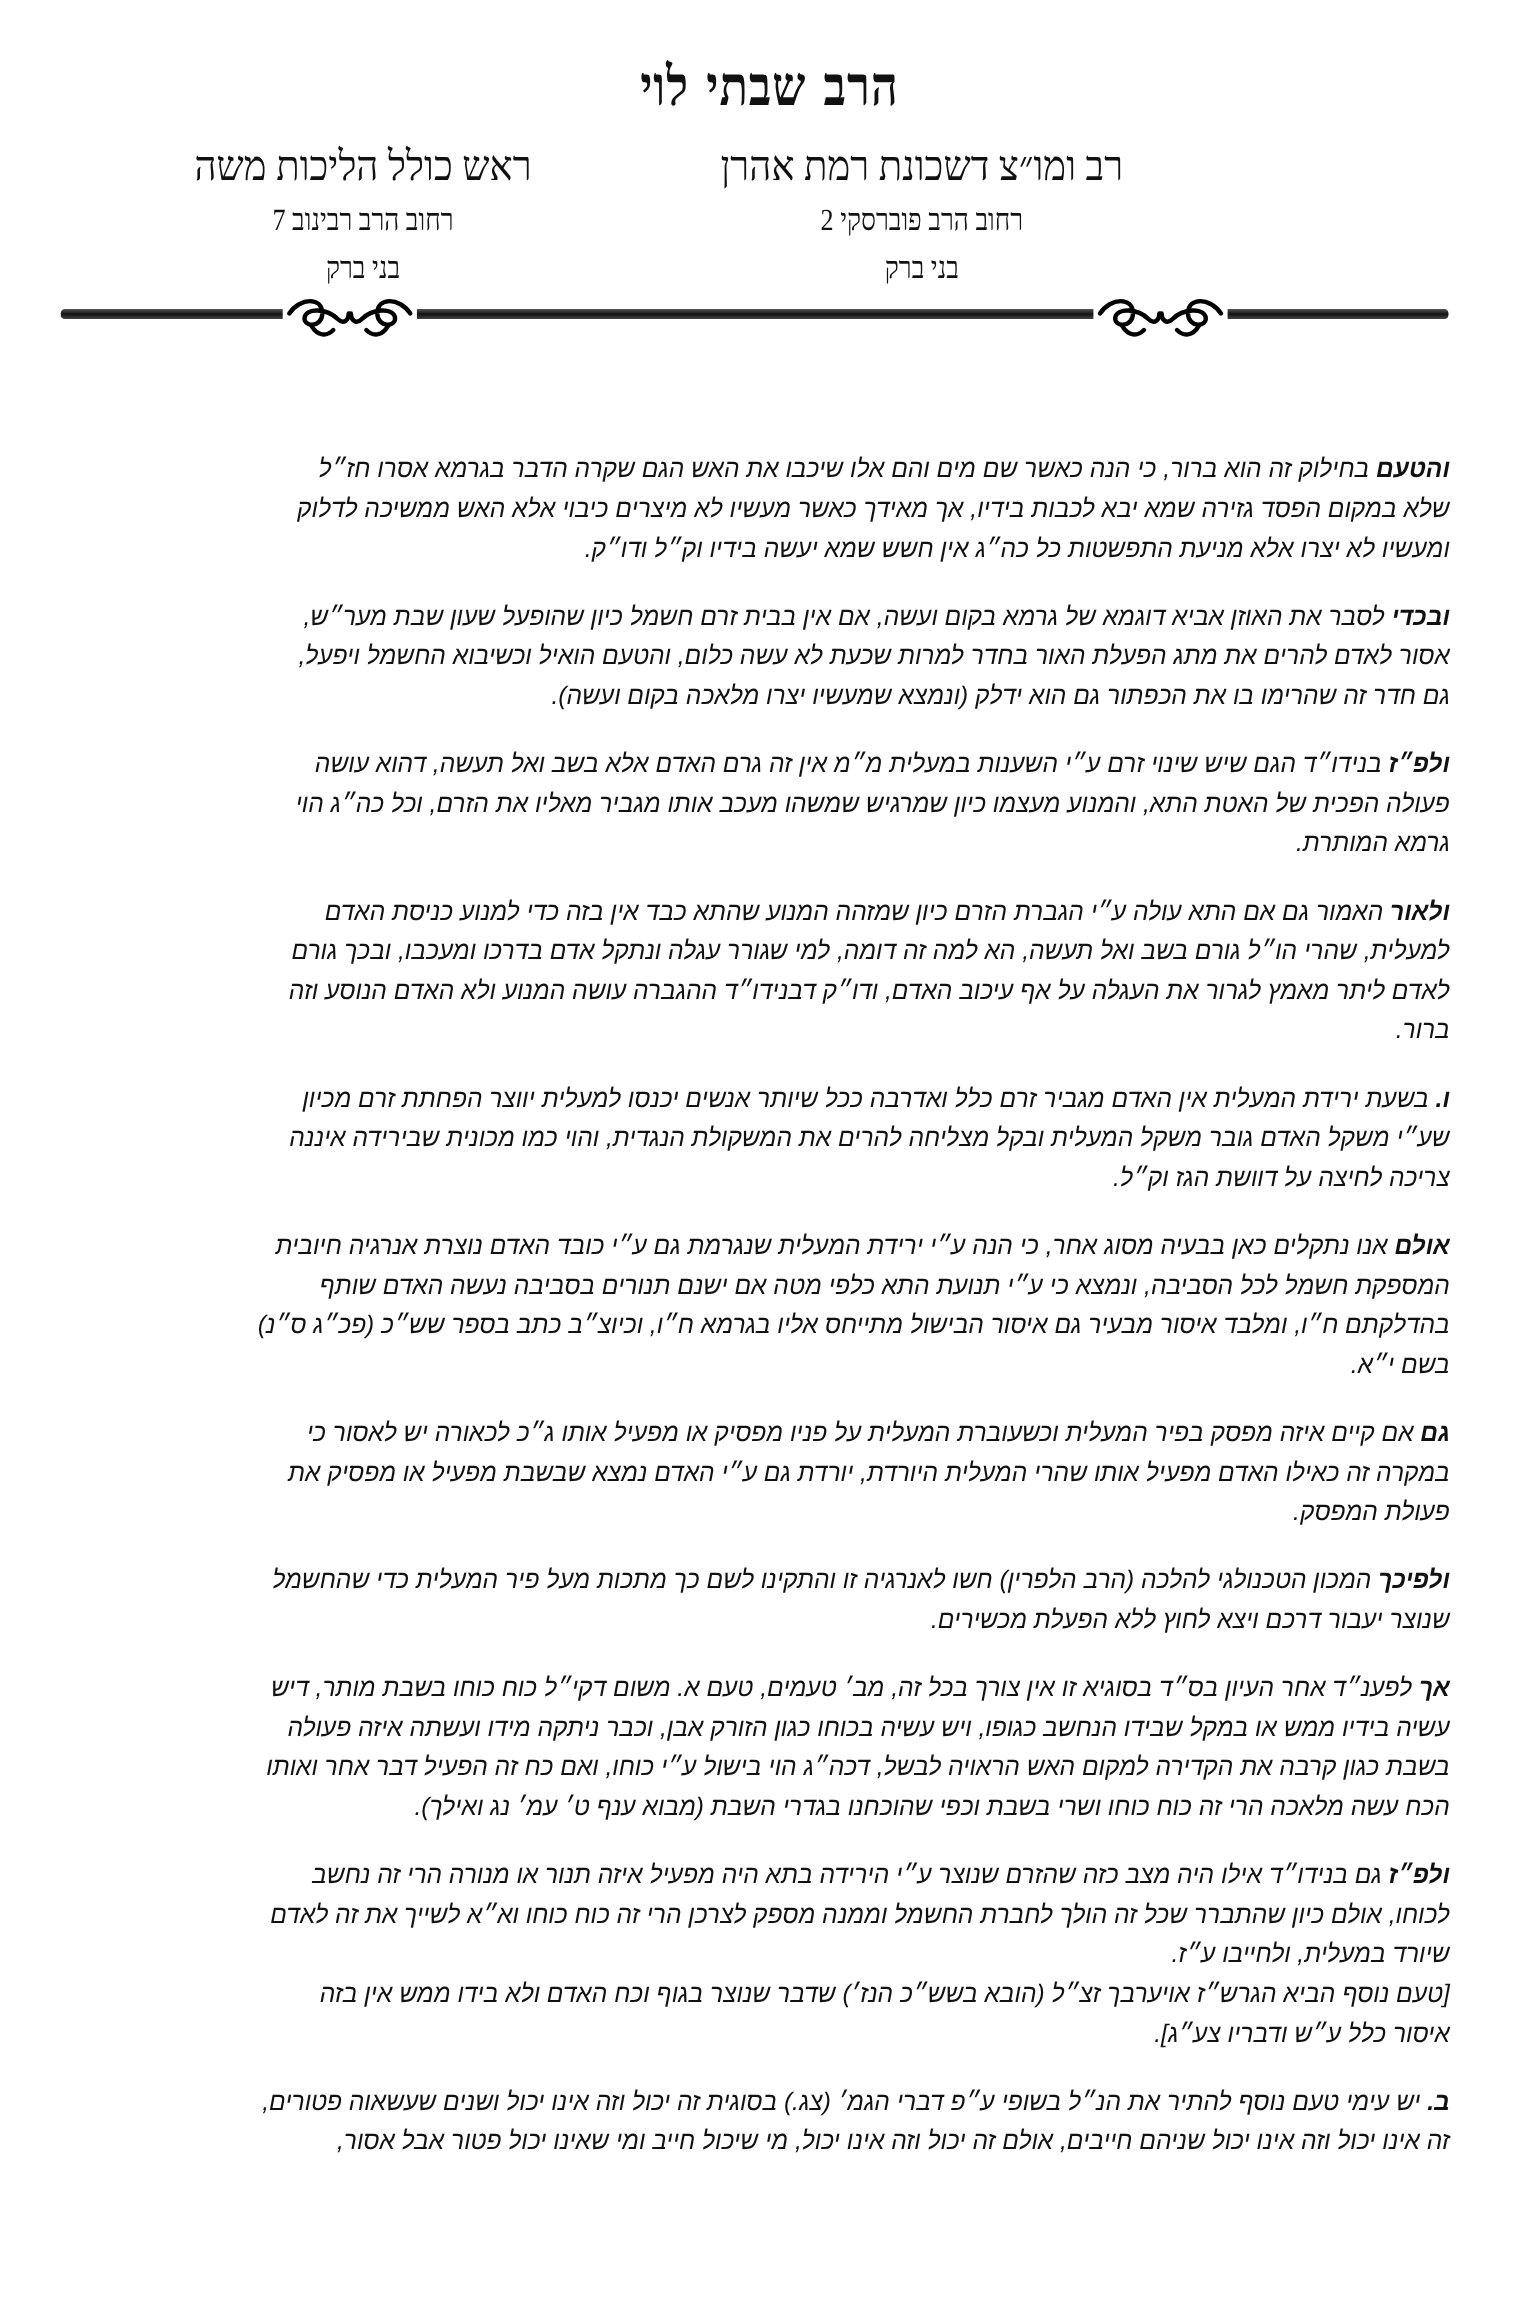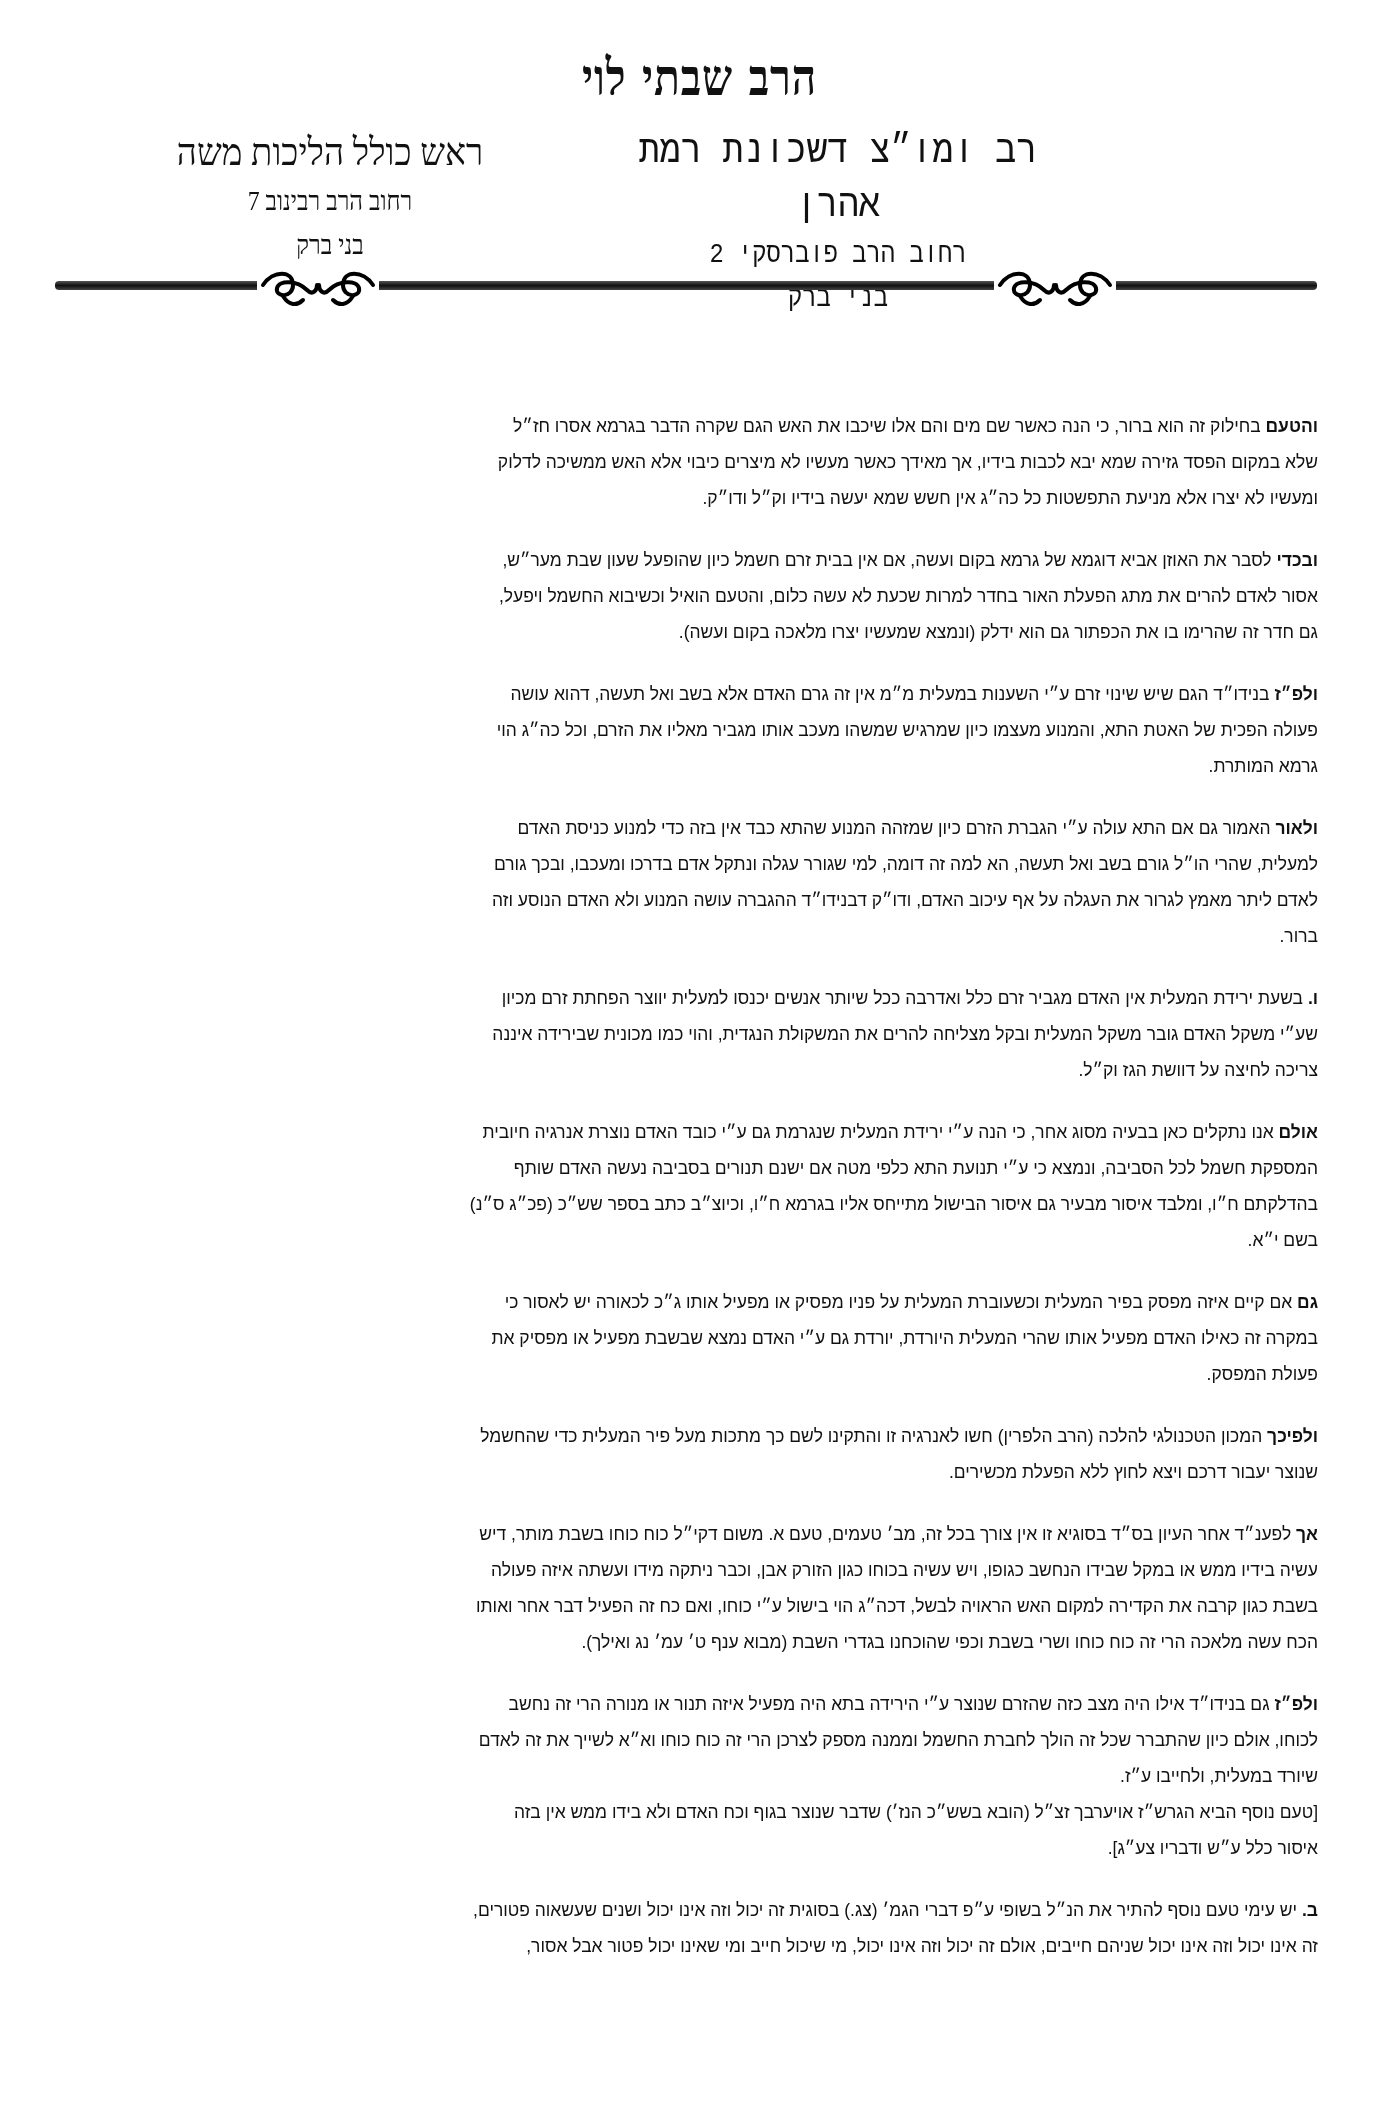--- a/index.html
+++ b/index.html
@@ -36,21 +36,21 @@
       transform: scaleX(0.85);
       transform-origin: center;
     }
     .col {
       position: absolute;
       top: 125px;
       width: 520px;
       text-align: center;
       font-family: "Liberation Serif", "DejaVu Serif", serif;
     }
-    .col.right { right: 70px; font-family: Liberation Mono, monospace; }
+    .col.right { right: 70px; }
     .col.left { left: 70px; }
     .col .role {
       font-size: 38px;
       line-height: 54px;
       font-weight: normal;
       transform: scaleX(0.92);
     }
     .col .street {
       font-size: 28px;
       line-height: 44px;
@@ -69,24 +69,25 @@
       height: 50px;
     }
     .divider svg { width: 100%; height: 100%; display: block; }
 
     .body {
       position: absolute;
       top: 408px;
       left: 84px;
       width: 1234px;
       font-family: "Liberation Sans", "DejaVu Sans", sans-serif;
-      font-size: 18px;
+      font-size: 23px;
       line-height: 36px;
       text-align: justify;
       text-align-last: right;
+      font-style: italic;
     }
     .para {
       margin: 0 0 26px 0;
       transform: scaleX(0.97);
       transform-origin: right;
     }
     .para .lead { font-weight: bold; }
     .para .line { display: block; }
   </style>
 </head>

